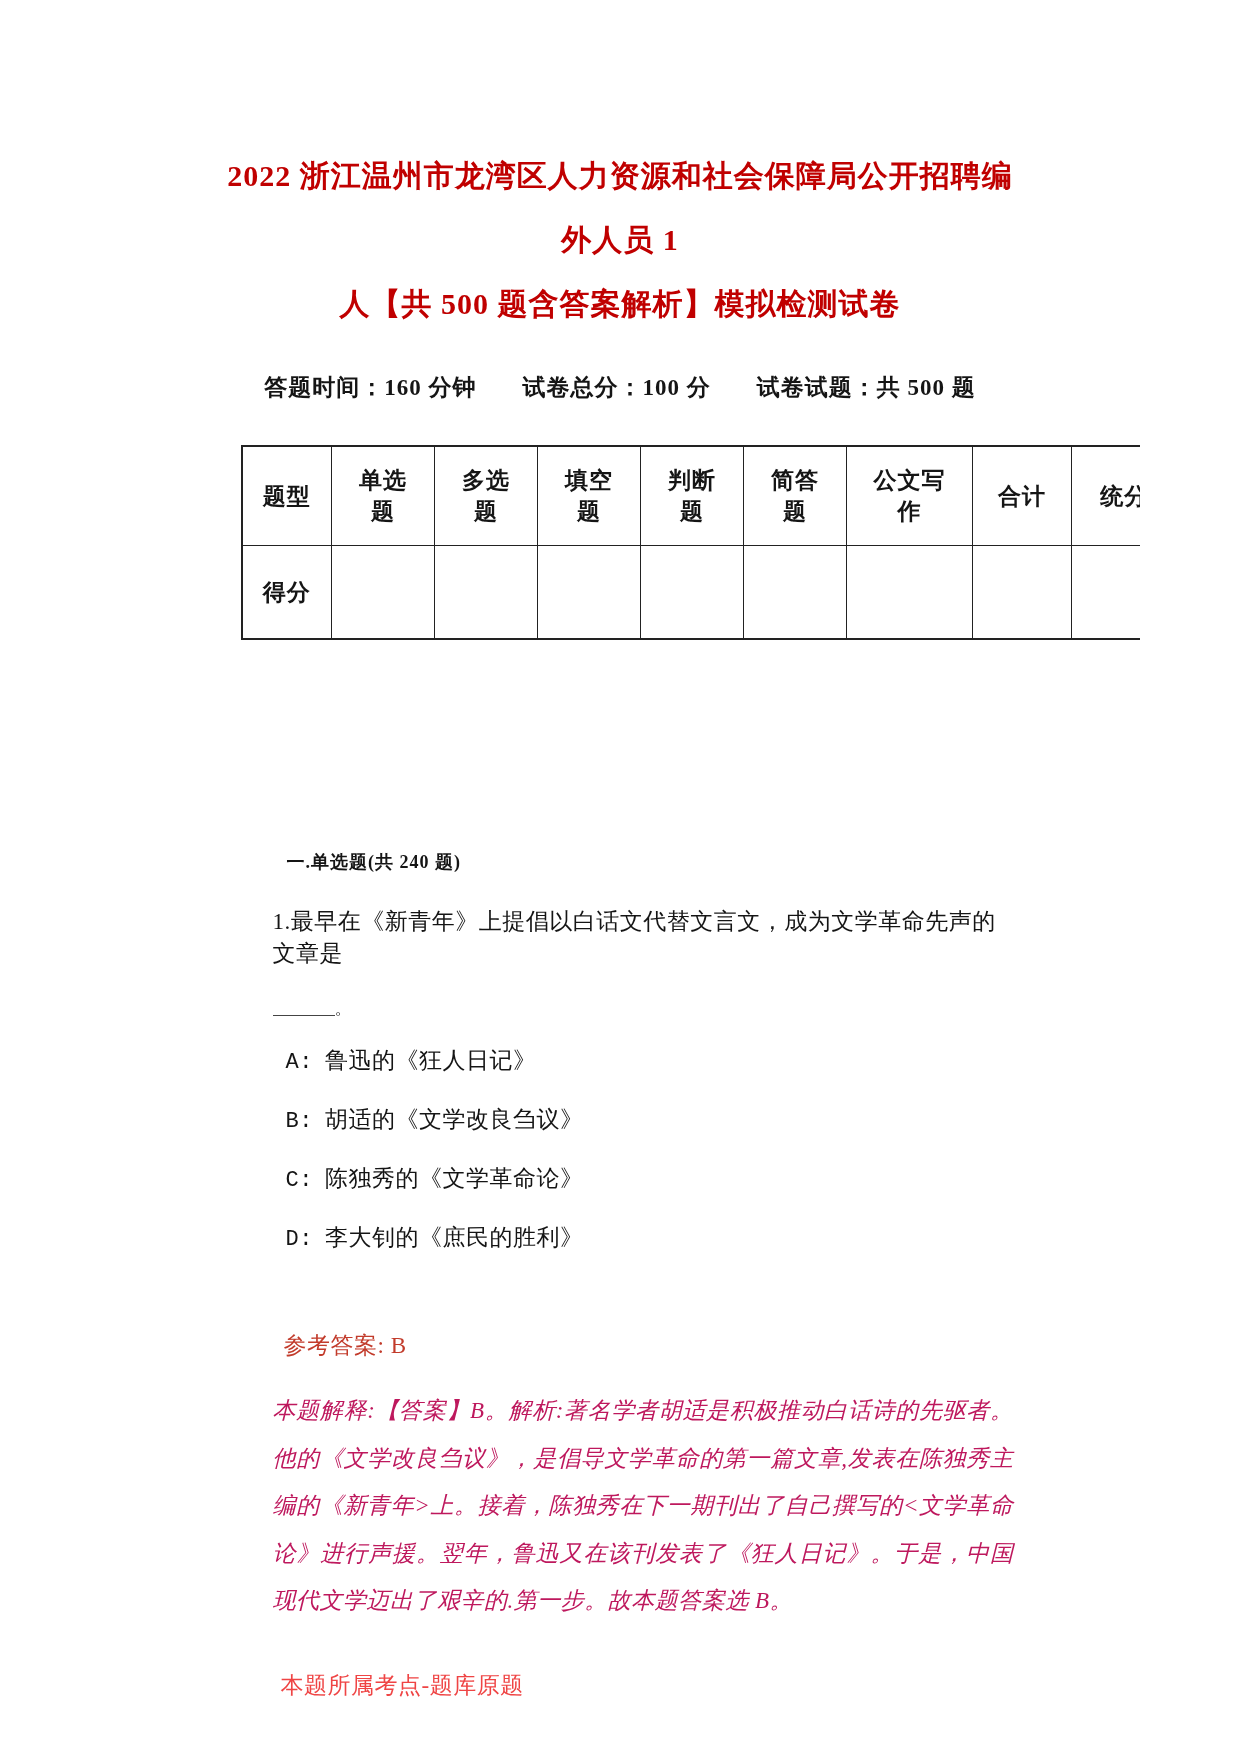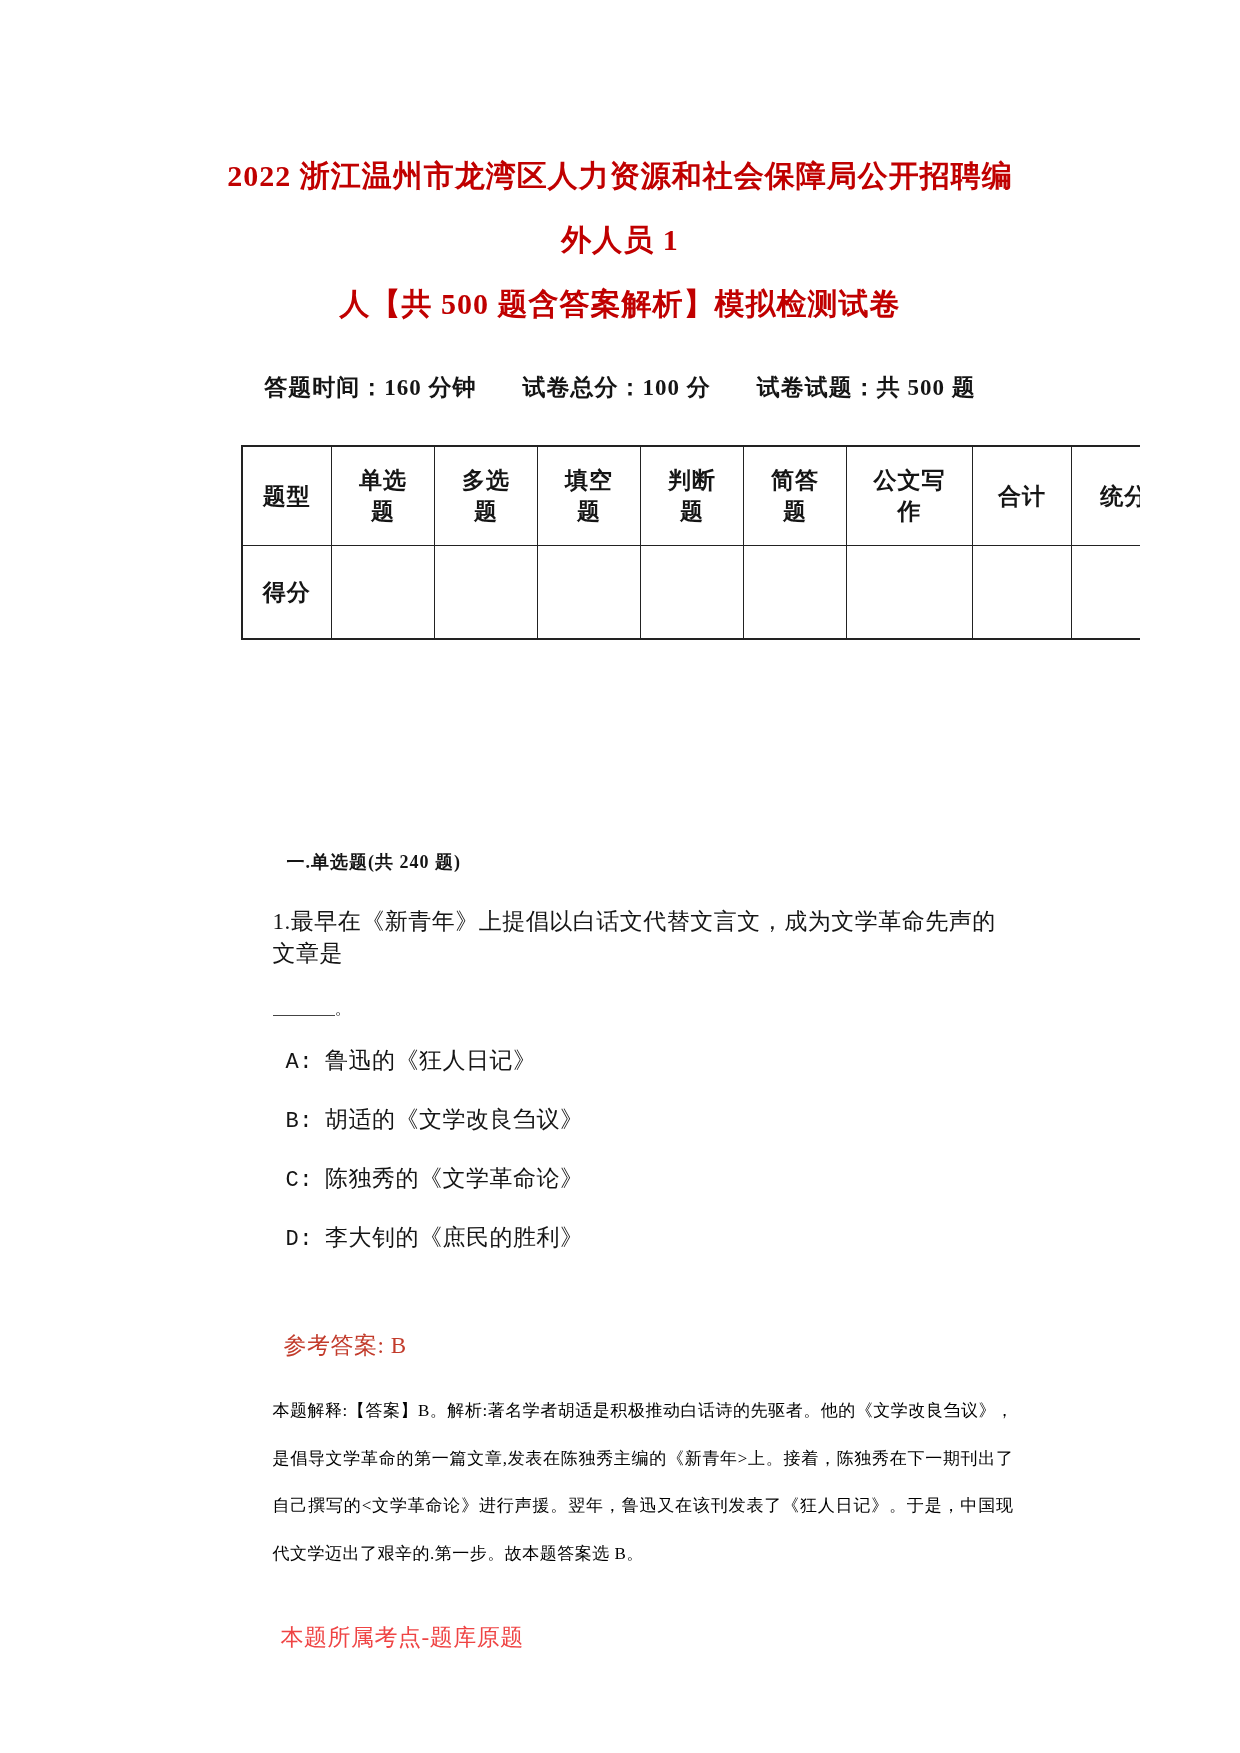--- a/index.html
+++ b/index.html
@@ -37,22 +37,22 @@
   .q-line2 { margin: 26px 0 0 0; line-height: 26px; }
   .blank {
     display: inline-block; width: 62px; height: 18px;
     border-bottom: 1.5px solid #444;
   }
   .blank-suffix { font-size: 17px; vertical-align: 2px; }
   .option { margin: 0 0 0 13px; padding-top: 21px; line-height: 36px; letter-spacing: 0.5px; }
   .option-label { margin-right: 12px; font-family: "Liberation Mono", "DejaVu Sans Mono", monospace; font-size: 22px; }
   .answer { margin: 72px 12px 0 183px; font-size: 23px; color: #c23b2b; letter-spacing: 0.5px; }
   .explanation {
-    margin: 26px 126px 0 172px; font-size: 17px; color: #000000;
-    line-height: 47.5px; text-align: justify; letter-spacing: 0.5px;
+    margin: 26px 126px 0 172px; font-size: 23px; color: #be185d;
+    line-height: 47.5px; text-align: justify; letter-spacing: 0.5px; font-style: italic;
   }
   .source-note { margin: 45px 0 0 180px; font-size: 23px; color: #ef4444; letter-spacing: 0.5px; }
 </style>
 </head>
 <body>
 
 <div class="page">
 
   <h1 class="title">
     <span class="title-line">2022 浙江温州市龙湾区人力资源和社会保障局公开招聘编外人员 1</span>

